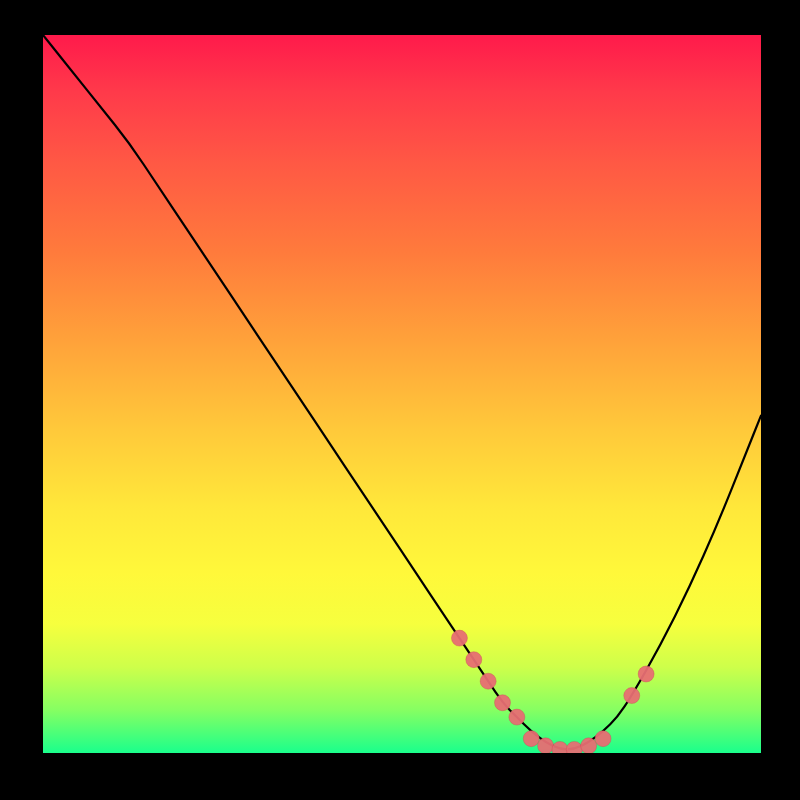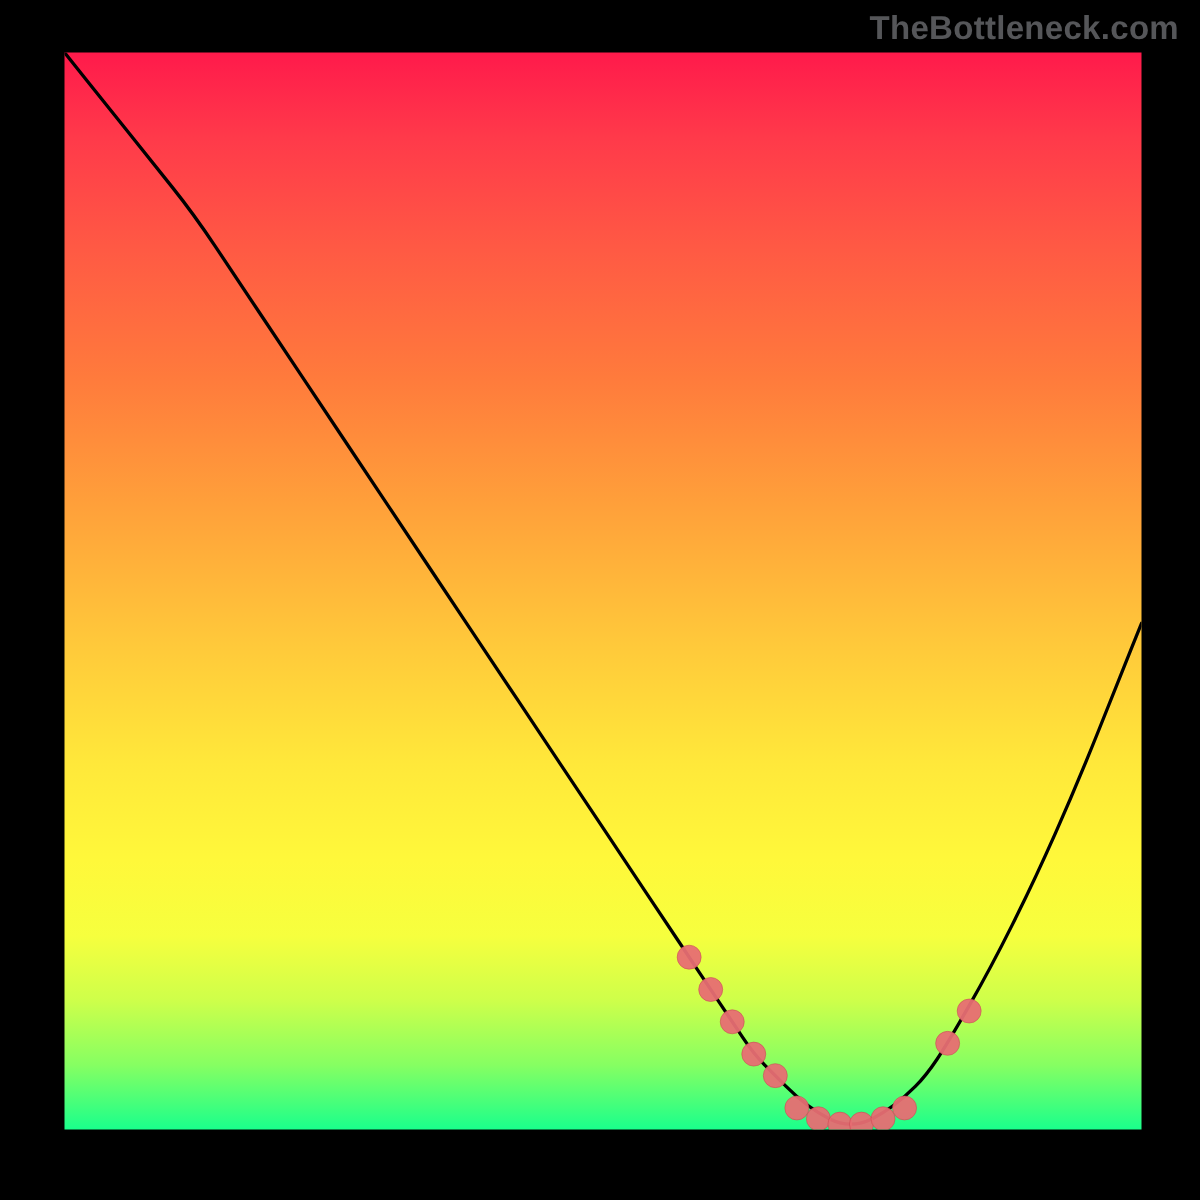--- a/index.html
+++ b/index.html
@@ -66,21 +66,20 @@
   .series-layer circle.marker {
     fill: rgba(231,110,115,0.95);
     stroke: rgba(200,70,80,0.7);
     stroke-width: 0.5;
   }
 </style>
 </head>
 <body>
 
 <div class="frame">
-  <div class="watermark">TheBottleneck.com</div>
   <div class="plot-area">
     <svg class="series-layer" viewBox="0 0 718 718" preserveAspectRatio="none">
       <path class="curve" d="M 0.00 0.00 Q 0.00 0.00 14.36 17.95 Q 28.72 35.90 43.08 53.85 Q 57.44 71.80 71.80 89.75 Q 86.16 107.70 100.52 129.24 Q 114.88 150.78 129.24 172.32 Q 143.60 193.86 157.96 215.40 Q 172.32 236.94 186.68 258.48 Q 201.04 280.02 215.40 301.56 Q 229.76 323.10 244.12 344.64 Q 258.48 366.18 272.84 387.72 Q 287.20 409.26 301.56 430.80 Q 315.92 452.34 330.28 473.88 Q 344.64 495.42 359.00 516.96 Q 373.36 538.50 387.72 560.04 Q 402.08 581.58 409.26 592.35 Q 416.44 603.12 423.62 613.89 Q 430.80 624.66 437.98 635.43 Q 445.16 646.20 452.34 656.97 Q 459.52 667.74 466.70 674.92 Q 473.88 682.10 481.06 689.28 Q 488.24 696.46 495.42 701.85 Q 502.60 707.23 509.78 710.82 Q 516.96 714.41 524.14 714.41 Q 531.32 714.41 538.50 710.82 Q 545.68 707.23 552.86 701.85 Q 560.04 696.46 567.22 689.28 Q 574.40 682.10 581.58 671.33 Q 588.76 660.56 603.12 635.43 Q 617.48 610.30 631.84 581.58 Q 646.20 552.86 660.56 520.55 Q 674.92 488.24 689.28 452.34 Q 703.64 416.44 710.82 398.49 L 718.00 380.54" stroke="#000000"></path>
       <g>
           <circle class="marker" cx="416.44" cy="603.12" r="8" fill="#e76e73"></circle>
           <circle class="marker" cx="430.80" cy="624.66" r="8" fill="#e76e73"></circle>
           <circle class="marker" cx="445.16" cy="646.20" r="8" fill="#e76e73"></circle>
           <circle class="marker" cx="459.52" cy="667.74" r="8" fill="#e76e73"></circle>
           <circle class="marker" cx="473.88" cy="682.10" r="8" fill="#e76e73"></circle>
           <circle class="marker" cx="488.24" cy="703.64" r="8" fill="#e76e73"></circle>

